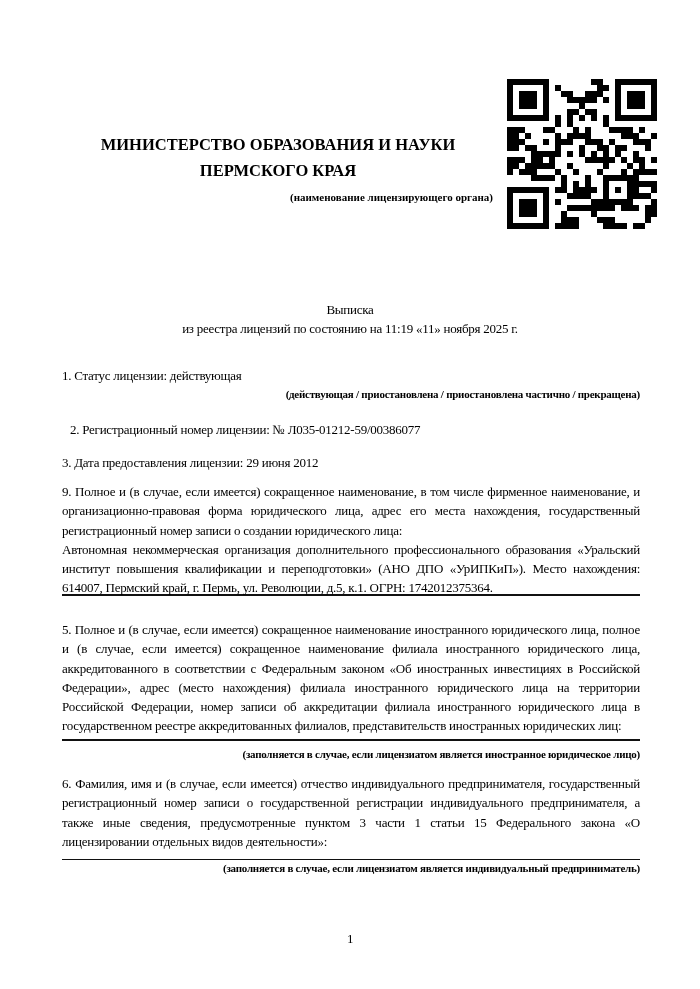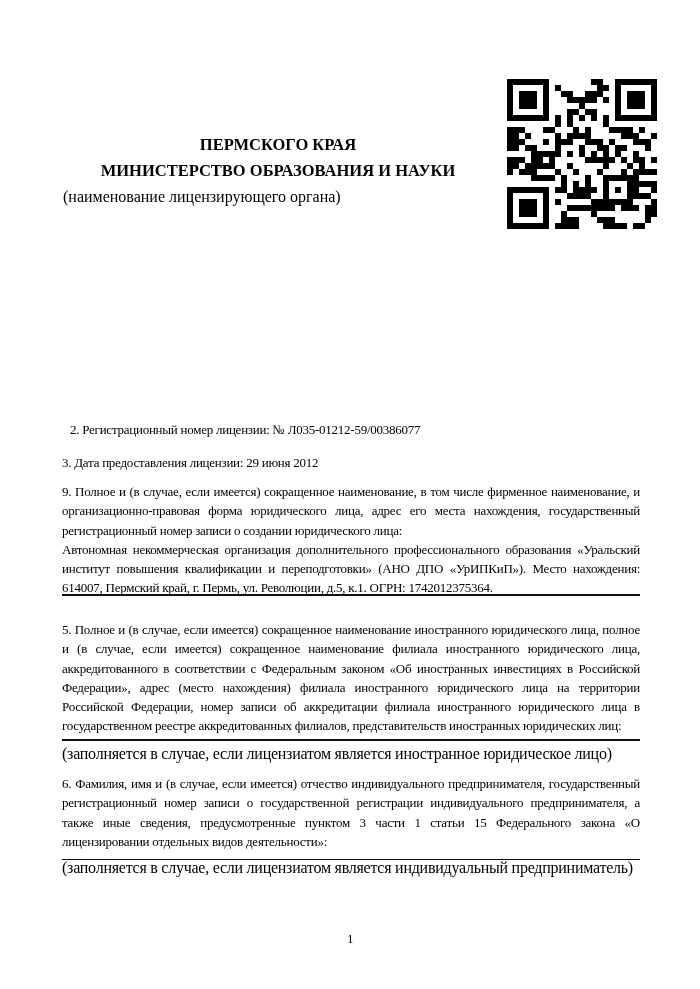--- a/index.html
+++ b/index.html
@@ -7,21 +7,21 @@
     position:relative; width:700px; height:989px;
     background:#ffffff; color:#000;
     font-family:"Liberation Serif", serif;
     overflow:hidden;
     margin:0 auto;
   }
   .abs { position:absolute; }
   .body-text { font-size:13px; line-height:19.3px; letter-spacing:-0.25px; }
   .justify { text-align:justify; }
   .ministry-line { font-size:16.5px; line-height:26px; font-weight:bold; }
-  .caption { font-size:16px; line-height:12px; text-align:left; color:#000; }
+  .caption { font-size:11px; line-height:12px; text-align:right; color:#000;font-weight:bold; }
   .rule { border:0; border-top:2px solid #111; margin:0; width:100%; }
   .center { text-align:center; }
   p { margin:0; }
   .qr-box svg { display:block; width:150px; height:150px; fill:#000; }
 </style>
 </head>
 <body>
 
 <div class="page">
 
@@ -334,26 +334,34 @@
         <rect x="96" y="144" width="6" height="6"></rect>
         <rect x="102" y="144" width="6" height="6"></rect>
         <rect x="108" y="144" width="6" height="6"></rect>
         <rect x="114" y="144" width="6" height="6"></rect>
         <rect x="126" y="144" width="6" height="6"></rect>
         <rect x="132" y="144" width="6" height="6"></rect>
       </svg>
   </div>
 
   <div class="abs center" style="left:63px; top:132px; width:430px;">
+    <div class="ministry-line">МИНИСТЕРСТВО ОБРАЗОВАНИЯ И НАУКИ</div>
     <div class="ministry-line">ПЕРМСКОГО КРАЯ</div>
-    <div class="ministry-line">МИНИСТЕРСТВО ОБРАЗОВАНИЯ И НАУКИ</div>
     <div class="caption" style="margin-top:7px;">(наименование лицензирующего органа)</div>
   </div>
 
-
+  <div class="abs body-text center" style="left:0; top:300px; width:700px;">
+    <div>Выписка</div>
+    <div>из реестра лицензий по состоянию на 11:19 «11» ноября 2025 г.</div>
+  </div>
+
+  <div class="abs body-text" style="left:62px; top:366px; width:578px;">
+    <p>1. Статус лицензии: действующая</p>
+    <div class="caption" style="margin-top:3px;">(действующая / приостановлена / приостановлена частично / прекращена)</div>
+  </div>
 
   <div class="abs body-text" style="left:70px; top:420px; width:578px;">
     <p>2. Регистрационный номер лицензии: № Л035-01212-59/00386077</p>
   </div>
 
   <div class="abs body-text" style="left:62px; top:453px; width:578px;">
     <p>3. Дата предоставления лицензии: 29 июня 2012</p>
   </div>
 
   <div class="abs body-text" style="left:62px; top:482px; width:578px;">

